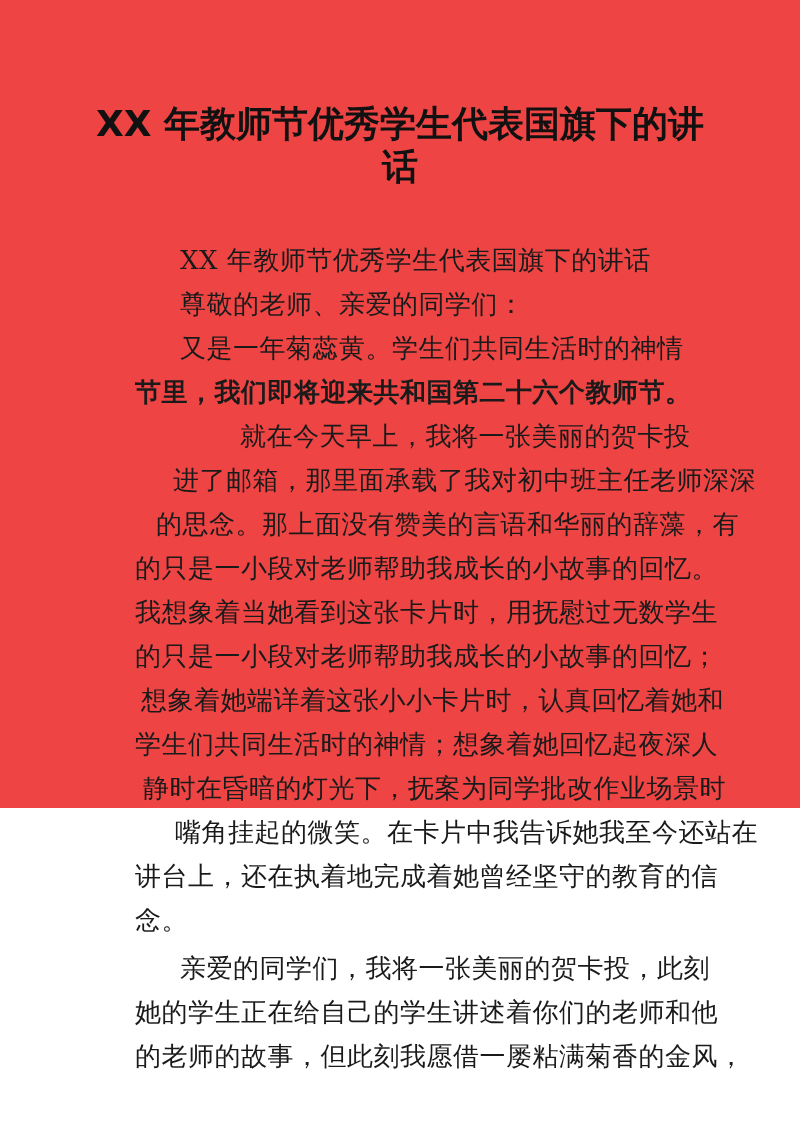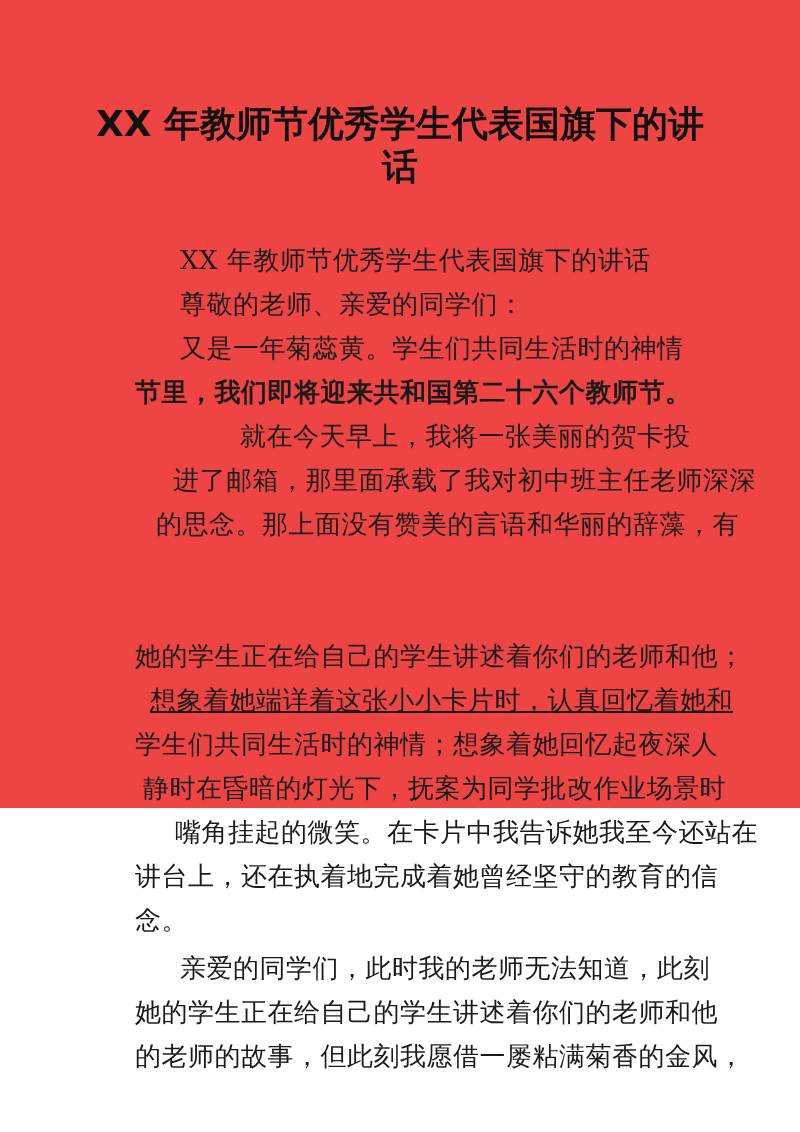--- a/index.html
+++ b/index.html
@@ -23,23 +23,25 @@
   <div class="title" style="top:100px;">XX 年教师节优秀学生代表国旗下的讲</div>
   <div class="title" style="top:143px;">话</div>
 
   <div class="line" style="left:180px; top:243px;">XX 年教师节优秀学生代表国旗下的讲话</div>
   <div class="line" style="left:180px; top:287px;">尊敬的老师、亲爱的同学们：</div>
   <div class="line" style="left:180px; top:331px;">又是一年菊蕊黄。学生们共同生活时的神情</div>
   <div class="line" style="left:135px; top:375px;font-weight:bold;">节里，我们即将迎来共和国第二十六个教师节。</div>
   <div class="line" style="left:240px; top:419px;">就在今天早上，我将一张美丽的贺卡投</div>
   <div class="line" style="left:135px; top:463px;margin-left:38px;">进了邮箱，那里面承载了我对初中班主任老师深深</div>
   <div class="line" style="left:125px; top:507px;margin-left:31px;">的思念。那上面没有赞美的言语和华丽的辞藻，有</div>
-  <div class="line" style="left:135px; top:639px;">她的学生正在给自己的学生讲述着你们的老师和他；</div>
-  <div class="line" style="left:150px; top:683px;text-decoration:underline;">想象着她端详着这张小小卡片时，认真回忆着她和</div>
+  <div class="line" style="left:135px; top:551px;">的只是一小段对老师帮助我成长的小故事的回忆。</div>
+  <div class="line" style="left:135px; top:595px;">我想象着当她看到这张卡片时，用抚慰过无数学生</div>
+  <div class="line" style="left:135px; top:639px;">的只是一小段对老师帮助我成长的小故事的回忆；</div>
+  <div class="line" style="left:141px; top:683px;">想象着她端详着这张小小卡片时，认真回忆着她和</div>
   <div class="line" style="left:135px; top:727px;">学生们共同生活时的神情；想象着她回忆起夜深人</div>
   <div class="line" style="left:135px; top:771px;margin-left:8px;">静时在昏暗的灯光下，抚案为同学批改作业场景时</div>
   <div class="line" style="left:135px; top:815px;padding-left:40px;">嘴角挂起的微笑。在卡片中我告诉她我至今还站在</div>
   <div class="line" style="left:135px; top:859px;text-align:center;">讲台上，还在执着地完成着她曾经坚守的教育的信</div>
   <div class="line" style="left:135px; top:903px;">念。</div>
-  <div class="line" style="left:180px; top:951px;">亲爱的同学们，此时我的老师无法知道，此刻</div>
+  <div class="line" style="left:180px; top:951px;">亲爱的同学们，我将一张美丽的贺卡投，此刻</div>
   <div class="line" style="left:135px; top:995px;">她的学生正在给自己的学生讲述着你们的老师和他</div>
   <div class="line" style="left:135px; top:1039px;">的老师的故事，但此刻我愿借一屡粘满菊香的金风，</div>
 </div>
 
 </body></html>

